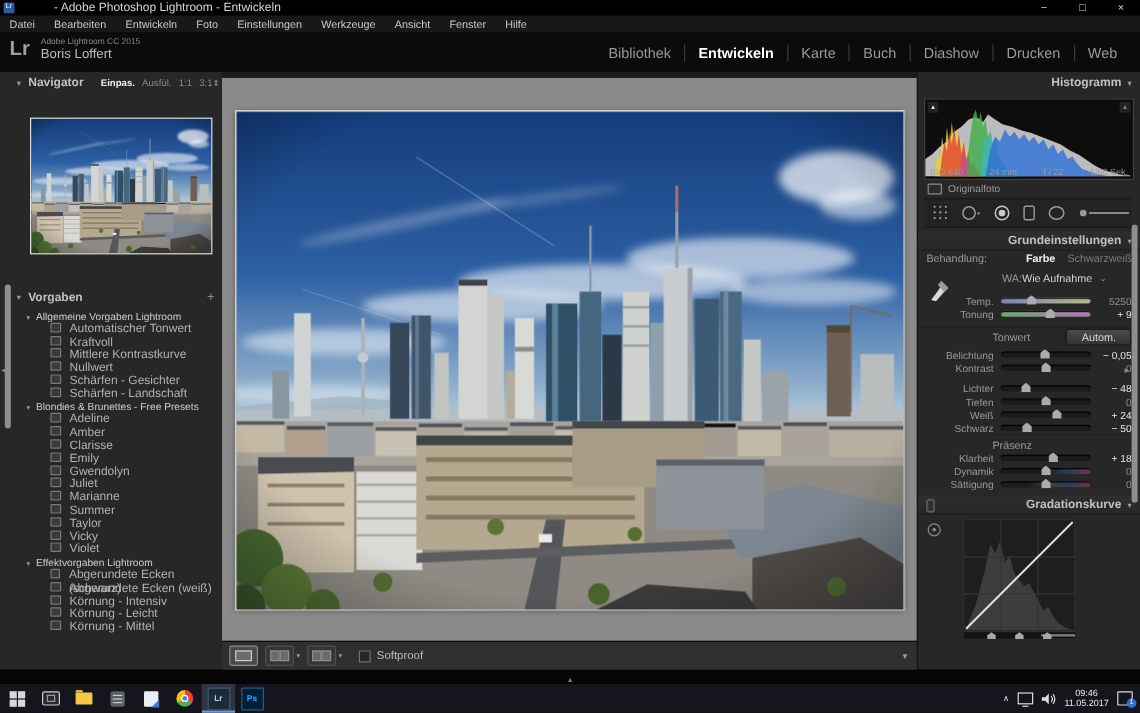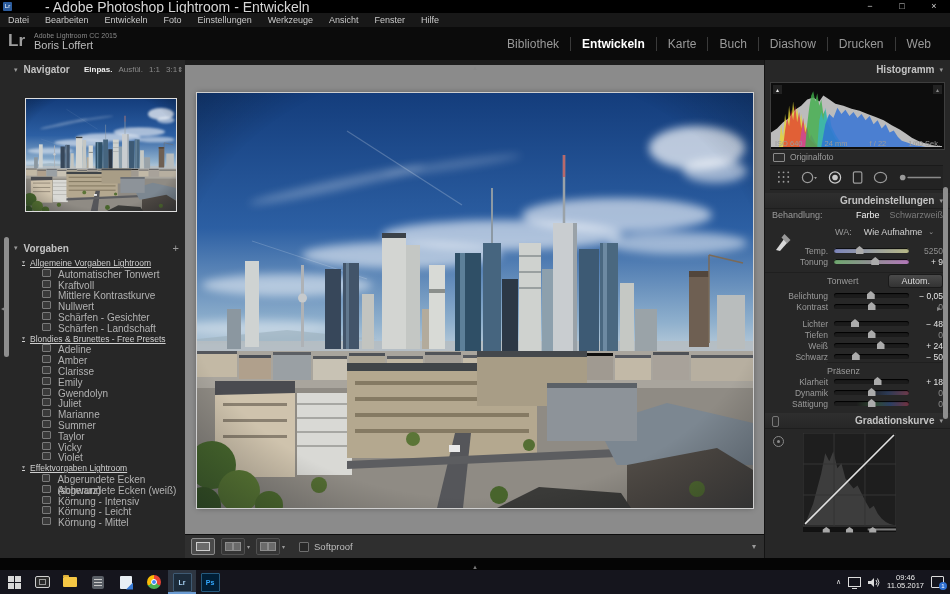--- a/index.html
+++ b/index.html
@@ -2,21 +2,21 @@
 <html><head>
 <meta charset="utf-8">
 <style>
   html,body{margin:0;padding:0;background:#000;}
   .screen{position:relative;width:950px;height:594px;overflow:hidden;background:#0a0a0a;
           font-family:"Liberation Sans",sans-serif;-webkit-font-smoothing:antialiased;}
   .di{font-family:"DejaVu Sans",sans-serif;}
   
   .titlebar{position:absolute;top:0;left:0;width:100%;height:13px;background:#000;display:flex;align-items:center;}
   .tb-badge{width:9px;height:9px;margin-left:3px;background:#2d5d9e;color:#fff;font-size:6px;line-height:9px;text-align:center;border-radius:1px;}
-  .tb-title{margin-left:33px;font-size:14px;color:#d6d6d6;}
+  .tb-title{margin-left:33px;font-size:10px;color:#d6d6d6;}
   .tb-controls{position:absolute;right:0;top:0;height:13px;display:flex;}
   .tb-ctl{width:32px;text-align:center;font-size:9px;color:#cfcfcf;line-height:13px;}
   
   .menubar{position:absolute;top:13px;left:0;width:100%;height:14px;background:#181818;display:flex;align-items:center;border-bottom:1px solid #0c0c0c;}
   .menu-item{font-size:9px;color:#c9c9c9;padding:0 8px;}
   
   .modulebar{position:absolute;top:27px;left:0;width:100%;height:33px;background:#0b0b0b;}
   .brand{position:absolute;left:8px;top:4px;display:flex;align-items:center;}
   .lr-logo{font-size:17px;color:#9e9e9e;letter-spacing:0;margin-right:9px;font-weight:bold;}
   .brand-line1{font-size:7px;color:#8a8a8a;}
@@ -55,21 +55,21 @@
   .nav-opts{margin-left:auto;display:flex;gap:6px;align-items:flex-start;font-weight:normal;}
   .nav-opt{font-size:8px;color:#8a8a8a;}
   .nav-opt.active{color:#f0f0f0;font-weight:bold;}
   .nav-updown{font-size:7px;color:#8a8a8a;}
   .nav-thumb{position:absolute;left:26px;top:39px;width:150px;height:112px;outline:1px solid #dedede;background:#333;}
   
   .presets-header{position:absolute;top:182px;left:14px;right:6px;display:flex;align-items:center;font-size:10px;font-weight:bold;color:#c2c2c2;}
   .presets-header .tri{font-size:7px;color:#9a9a9a;margin-right:6px;}
   .presets-add{margin-left:auto;font-size:11px;color:#9a9a9a;font-weight:normal;}
   .preset-list{position:absolute;top:198px;left:14px;right:4px;height:274px;overflow:hidden;}
-  .pgroup-header{display:flex;align-items:flex-start;height:10.8px;font-size:8.5px;color:#cfcfcf;padding-left:8px;text-decoration:underline;}
+  .pgroup-header{display:flex;align-items:flex-end;height:10.8px;font-size:8.5px;color:#cfcfcf;padding-left:8px;}
   .pgroup-header .tri{font-size:6px;color:#9a9a9a;margin-right:5px;}
   .preset-item{display:flex;align-items:flex-start;height:10.8px;padding-left:28px;font-size:10px;color:#b2b2b2;}
   .pic{width:7px;height:6px;border:1px solid #7a7a7a;border-radius:1px;background:#3a3a3a;margin-right:7px;}
   
   .pbtn-row{position:absolute;bottom:3px;left:6px;right:6px;display:flex;gap:7px;}
   .pbtn{flex:1;height:16px;line-height:16px;text-align:center;font-size:9px;color:#a8a8a8;background:linear-gradient(#414141,#2c2c2c);border:1px solid #151515;border-radius:3px;}
   
   .scroll-thumb{position:absolute;width:5px;border-radius:3px;background:#8e8e8e;}
   .edge-arrow{position:absolute;font-size:8px;color:#8a8a8a;}
   
@@ -77,26 +77,26 @@
   .clip{position:absolute;top:2px;width:9px;height:9px;background:#222;display:flex;align-items:center;justify-content:center;font-size:6px;}
   .clip-l{left:2px;color:#e8e8e8;} .clip-r{right:2px;color:#8a8a8a;}
   .hist-stats{position:absolute;left:4px;right:4px;bottom:1px;display:flex;justify-content:space-between;font-size:7.5px;color:#9b9b9b;}
   .orig-row{position:absolute;left:8px;top:92px;display:flex;align-items:center;font-size:8.5px;color:#9b9b9b;}
   .orig-ic{width:10px;height:7px;border:1px solid #8a8a8a;border-radius:1px;margin-right:5px;background:#2c2c2c;}
   .toolstrip{position:absolute;left:5px;top:105px;width:173px;height:25px;background:#232323;border-top:1px solid #1a1a1a;border-bottom:1px solid #1a1a1a;display:flex;align-items:center;gap:10px;padding-left:7px;box-sizing:border-box;}
   
   .basic-header{position:absolute;top:133px;left:0;right:0;}
   .treat-row{position:absolute;top:150px;left:7px;right:7px;display:flex;align-items:center;font-size:9px;}
   .treat-label{color:#9a9a9a;}
-  .treat-color{margin-left:auto;color:#f2f2f2;font-weight:normal;}
+  .treat-color{margin-left:auto;color:#f2f2f2;font-weight:bold;}
   .treat-bw{margin-left:10px;color:#7c7c7c;}
   .wb-block{position:absolute;top:164px;left:0;right:0;}
   .dropper{position:absolute;left:9px;top:4px;}
   .wa-row{position:absolute;top:3px;left:70px;right:7px;display:flex;align-items:center;font-size:9px;}
-  .wa-label{color:#9a9a9a;margin-right:12px;}
+  .wa-label{color:#9a9a9a;}
   .wa-value{color:#d2d2d2;}
   .wa-caret{margin-left:6px;font-size:7px;color:#9a9a9a;}
   .sliders{position:absolute;left:0;right:0;}
   .srow{display:flex;align-items:center;height:11px;padding:0 7px;}
   .slabel{flex:0 0 56px;text-align:right;font-size:8.5px;color:#9a9a9a;padding-right:6px;}
   .strack{flex:1;height:5px;border-radius:3px;background:#1b1b1b;box-shadow:inset 0 1px 1px #000;position:relative;}
   .track-temp{background:linear-gradient(90deg,#7d86bb,#b7b887);}
   .track-tint{background:linear-gradient(90deg,#6fa86f,#b277b8);}
   .track-vibrance{background:linear-gradient(90deg,#1d1d1d 45%,#2c3a55 72%,#6e3a4a 100%);}
   .track-saturation{background:linear-gradient(90deg,#1d1d1d 30%,#2f4a33 55%,#2c3f63 75%,#73323f 100%);}

